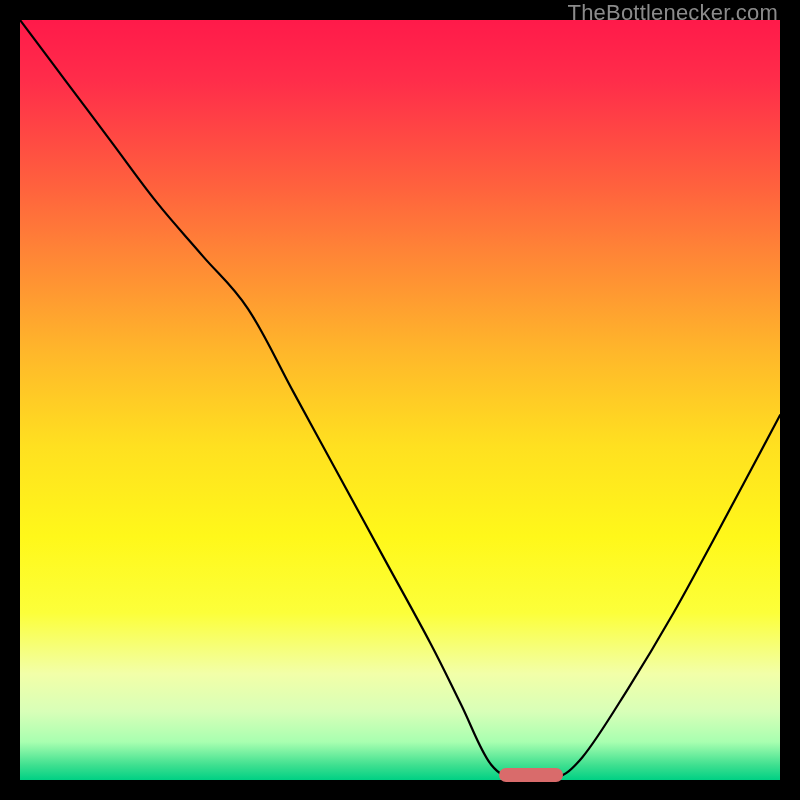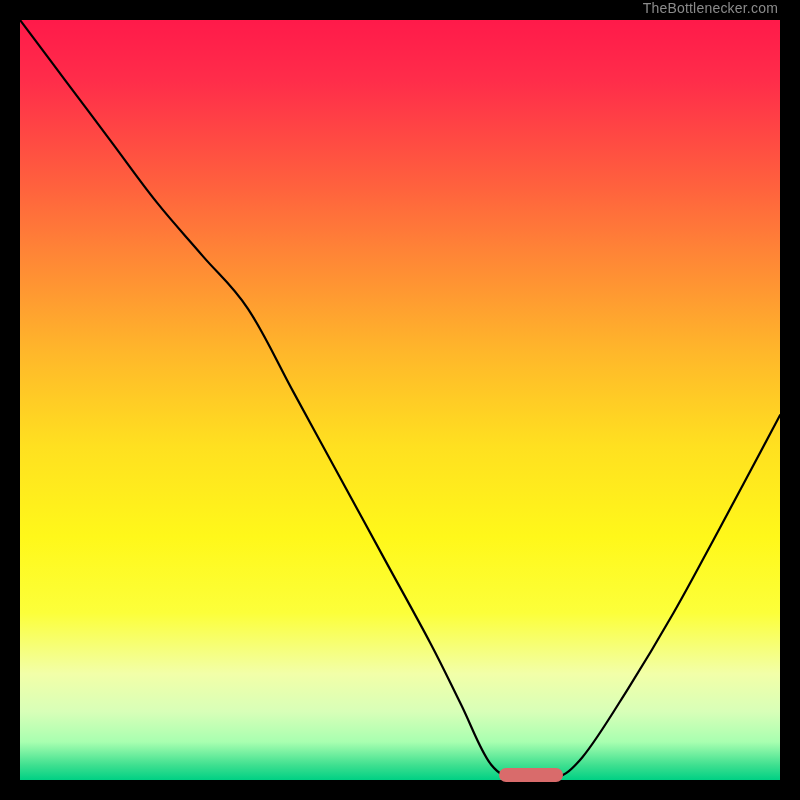--- a/index.html
+++ b/index.html
@@ -55,21 +55,21 @@
   .marker {
     position: absolute;
     background: #d96b6b;
     border-radius: 10px;
   }
   .watermark {
     position: absolute;
     top: 0;
     right: 22px;
     font-family: Arial, Helvetica, sans-serif;
-    font-size: 14px;
+    font-size: 22px;
     font-weight: 500;
     color: #8b8b8b;
     letter-spacing: 0.2px;
   }
 </style>
 </head>
 <body>
 
 <div class="container">
   <div class="watermark">TheBottlenecker.com</div>

